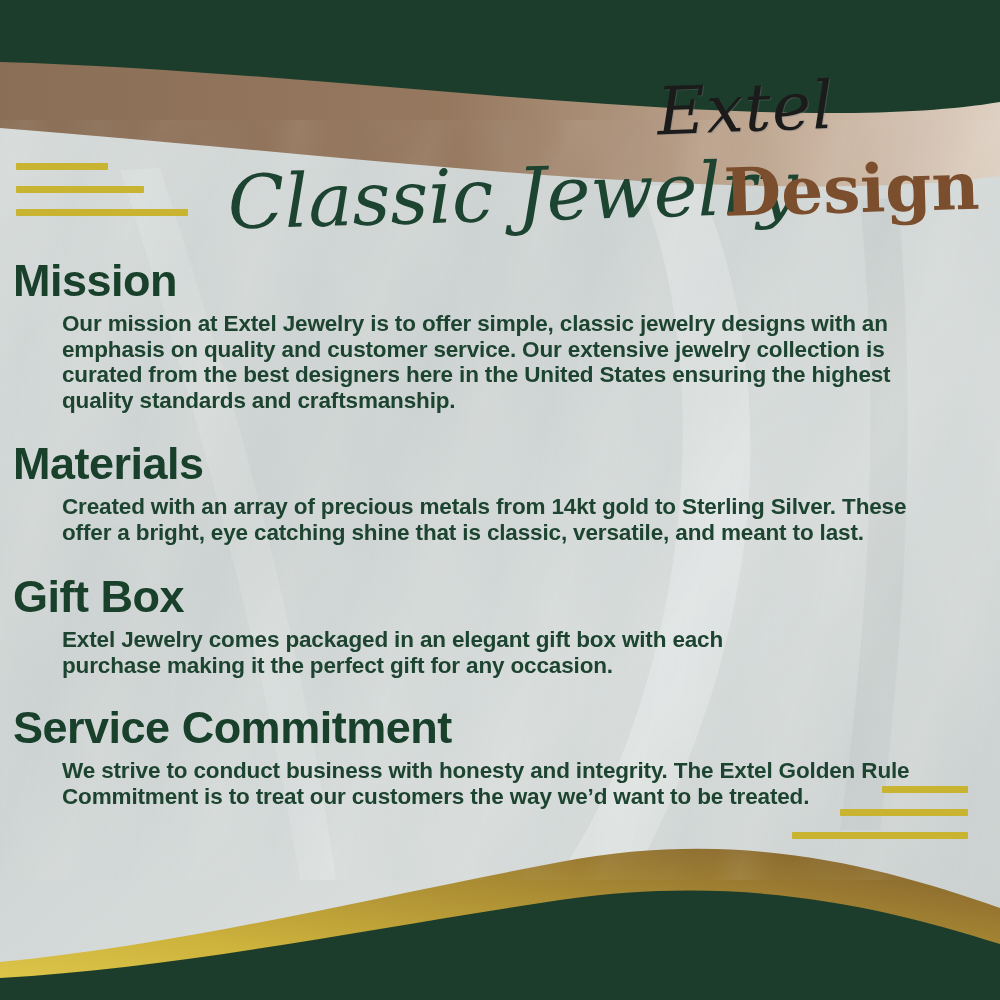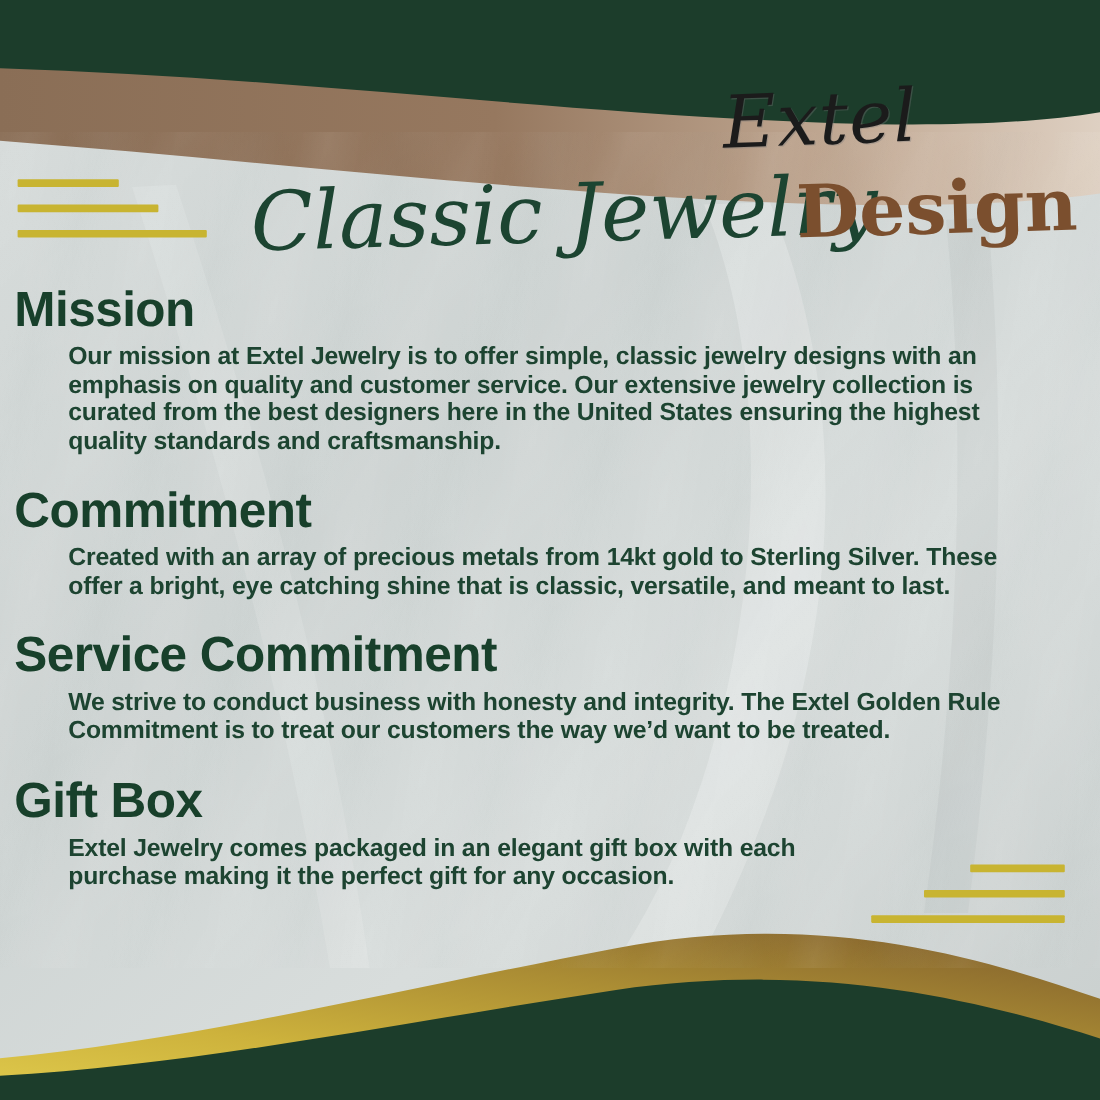--- a/index.html
+++ b/index.html
@@ -217,32 +217,32 @@
   </div>
 
   <div class="content">
 
     <div class="section s-mission">
       <h2 class="section-heading">Mission</h2>
       <p class="section-body">Our mission at Extel Jewelry is to offer simple, classic jewelry designs with an emphasis on quality and customer service. Our extensive jewelry collection is curated from the best designers here in the United States ensuring the highest quality standards and craftsmanship.</p>
     </div>
 
     <div class="section s-materials">
-      <h2 class="section-heading">Commitment</h2>
+      <h2 class="section-heading">Materials</h2>
       <p class="section-body">Created with an array of precious metals from 14kt gold to Sterling Silver. These offer a bright, eye catching shine that is classic, versatile, and meant to last.</p>
+    </div>
+
+    <div class="section s-giftbox">
+      <h2 class="section-heading">Gift Box</h2>
+      <p class="section-body">Extel Jewelry comes packaged in an elegant gift box with each purchase making it the perfect gift for any occasion.</p>
     </div>
 
     <div class="section s-service">
       <h2 class="section-heading">Service Commitment</h2>
       <p class="section-body">We strive to conduct business with honesty and integrity. The Extel Golden Rule Commitment is to treat our customers the way we’d want to be treated.</p>
-    </div>
-
-    <div class="section s-giftbox">
-      <h2 class="section-heading">Gift Box</h2>
-      <p class="section-body">Extel Jewelry comes packaged in an elegant gift box with each purchase making it the perfect gift for any occasion.</p>
     </div>
 
   </div>
 
   <div class="stripes stripes-right">
     <div class="bar" style="width: 86px;"></div>
     <div class="bar" style="width: 128px;"></div>
     <div class="bar" style="width: 176px;"></div>
   </div>
 

